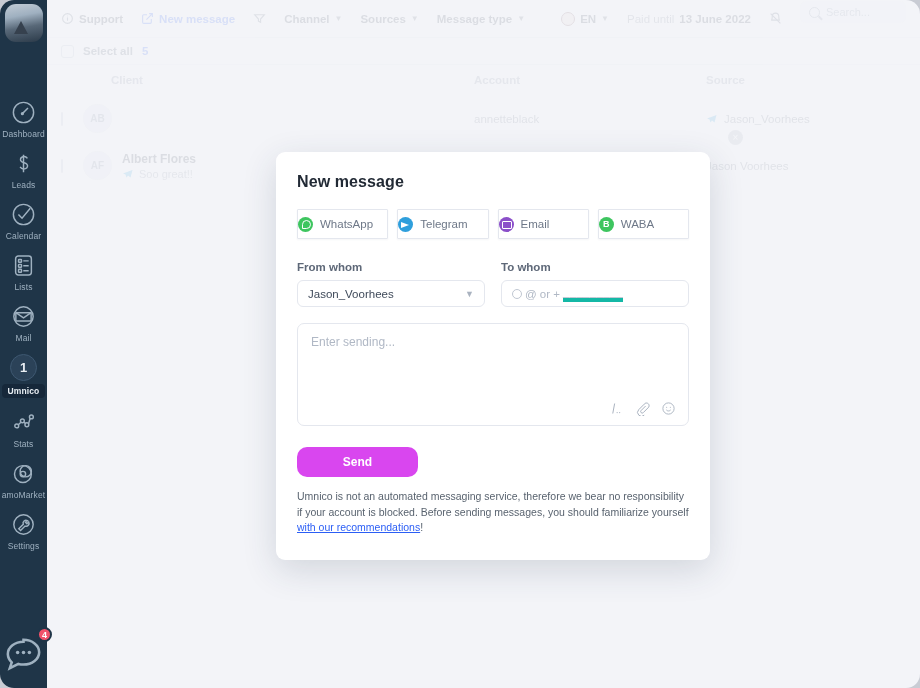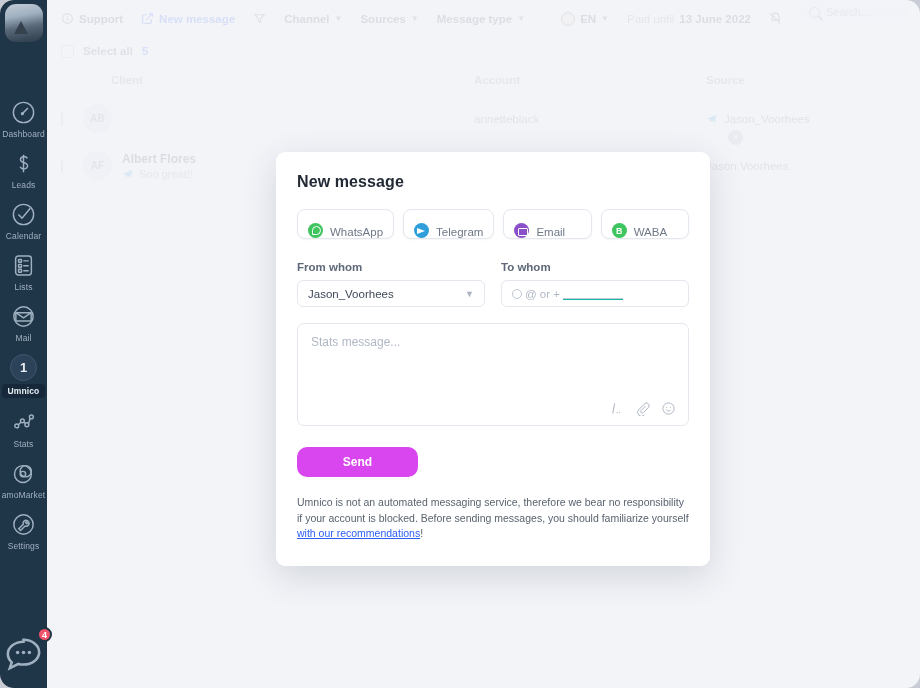--- a/index.html
+++ b/index.html
@@ -147,23 +147,23 @@
   .modal {
     position: absolute; left: 276px; top: 152px;
     width: 434px;
     background: #fff; border-radius: 9px;
     box-shadow: 0 10px 34px rgba(40,55,80,.16);
     padding: 21px 21px 24px;
   }
   .modal-title { font-size: 16px; font-weight: 700; color: #222a35; letter-spacing:.1px; }
   .chips { display: flex; gap: 9px; margin-top: 18px; }
   .chip {
-    flex: 1; height: 30px; border: 1px solid #e4e7ee; border-radius: 8px;
-    background: #fff; display: flex; align-items: flex-end; gap: 7px;
-    padding: 0 10px; cursor: pointer;
+    flex: 1; height: 30px; border: 1px solid #e4e7ee; border-radius: 1px;
+    background: #fff; display: flex; align-items: center; gap: 7px;
+    padding: 0 0; cursor: pointer;
     box-shadow: 0 1px 2px rgba(60,70,90,.05);
   }
   .chip-label { font-size: 11.5px; color: #6e7888; white-space: nowrap; }
   .chip-ico { width: 15px; height: 15px; border-radius:50%; flex:none; position:relative; }
   .ic-wa { background:#3ec55f; }
   .ic-wa::after{content:"";position:absolute;left:3.5px;top:3px;width:7px;height:7px;border:1.4px solid #fff;border-radius:50% 50% 50% 0;}
   .ic-tg { background:#2f9fdc; }
   .ic-tg::after{content:"";position:absolute;left:3px;top:5px;width:0;height:0;border-left:8px solid #fff;border-top:3px solid transparent;border-bottom:3px solid transparent;}
   .ic-em { background:#8b4fc9; }
   .ic-em::after{content:"";position:absolute;left:3.5px;top:4.5px;width:8px;height:6px;border:1.3px solid #fff;border-radius:1px;}
@@ -174,21 +174,21 @@
   .flabel { font-size: 11.5px; color: #5e6878; font-weight: 700; margin-bottom: 7px; }
   .fctl {
     height: 27px; border: 1px solid #e4e7ee; border-radius: 6px;
     display: flex; align-items: center; padding: 0 10px;
     font-size: 11.5px; color: #3f4a5a; background:#fff;
   }
   .fctl .sel-val { flex: 1; }
   .chev { color:#aab3c0; font-size:9px; }
   .ph { color: #b0b8c5; display:flex; align-items:center; gap:3px;}
   .at-ic{ width:10px;height:10px;border:1.2px solid #c0c7d2;border-radius:50%;display:inline-block;}
-  .ph u { text-decoration: none; border-bottom: 1px solid #14b8a6; letter-spacing:.3px;}
+  .ph u { text-decoration: none; border-bottom: 4px solid #14b8a6; letter-spacing:.3px;}
 
   .msgbox {
     margin-top: 16px; height: 103px;
     border: 1px solid #e4e7ee; border-radius: 7px;
     padding: 11px 13px; position: relative;
   }
   .msg-ph { font-size: 12px; color: #b0b8c5; }
   .msg-tools {
     position: absolute; right: 12px; bottom: 9px;
     display: flex; align-items: center; gap: 11px; color: #aab3c0;
@@ -196,21 +196,21 @@
   .tool { width: 15px; height: 15px; cursor: pointer; }
   .tool svg { width:100%;height:100%;display:block; }
 
   .send-btn {
     margin-top: 21px; width: 121px; height: 30px;
     background: #d946ef; color: #fff; border: none; border-radius: 10px;
     font-size: 12px; font-weight: 700; cursor: pointer;
     font-family: "Liberation Sans", sans-serif;
   }
   .disclaimer {
-    margin-top: 18px; font-size: 10.5px; line-height: 1.48; color: #59636f;
+    margin-top: 12px; font-size: 10.5px; line-height: 1.48; color: #59636f;
   }
   .disclaimer a { color: #2b5ef5; text-decoration: underline; }
 </style>
 </head>
 <body>
 
 <div class="app-shell">
 
   <div class="sidebar">
     <div class="avatar"></div>
@@ -480,21 +480,21 @@
             <span class="ph">
               <span class="at-ic"></span>
               <span>@ or +</span>
               <u>_________</u>
             </span>
           </div>
         </div>
       </div>
 
       <div class="msgbox">
-        <div class="msg-ph">Stats message...</div>
+        <div class="msg-ph">Enter sending...</div>
         <div class="msg-tools">
           <span class="tool">
               <svg viewBox="0 0 24 24" fill="none" stroke="currentColor" stroke-width="1.6">
                 <path d="M9 4L6 20"></path>
                 <circle cx="13" cy="18.5" r="1" fill="currentColor" stroke="none"></circle>
                 <circle cx="17" cy="18.5" r="1" fill="currentColor" stroke="none"></circle>
               </svg>
             </span>
           <span class="tool">
               <svg viewBox="0 0 24 24" fill="none" stroke="currentColor" stroke-width="1.6">

